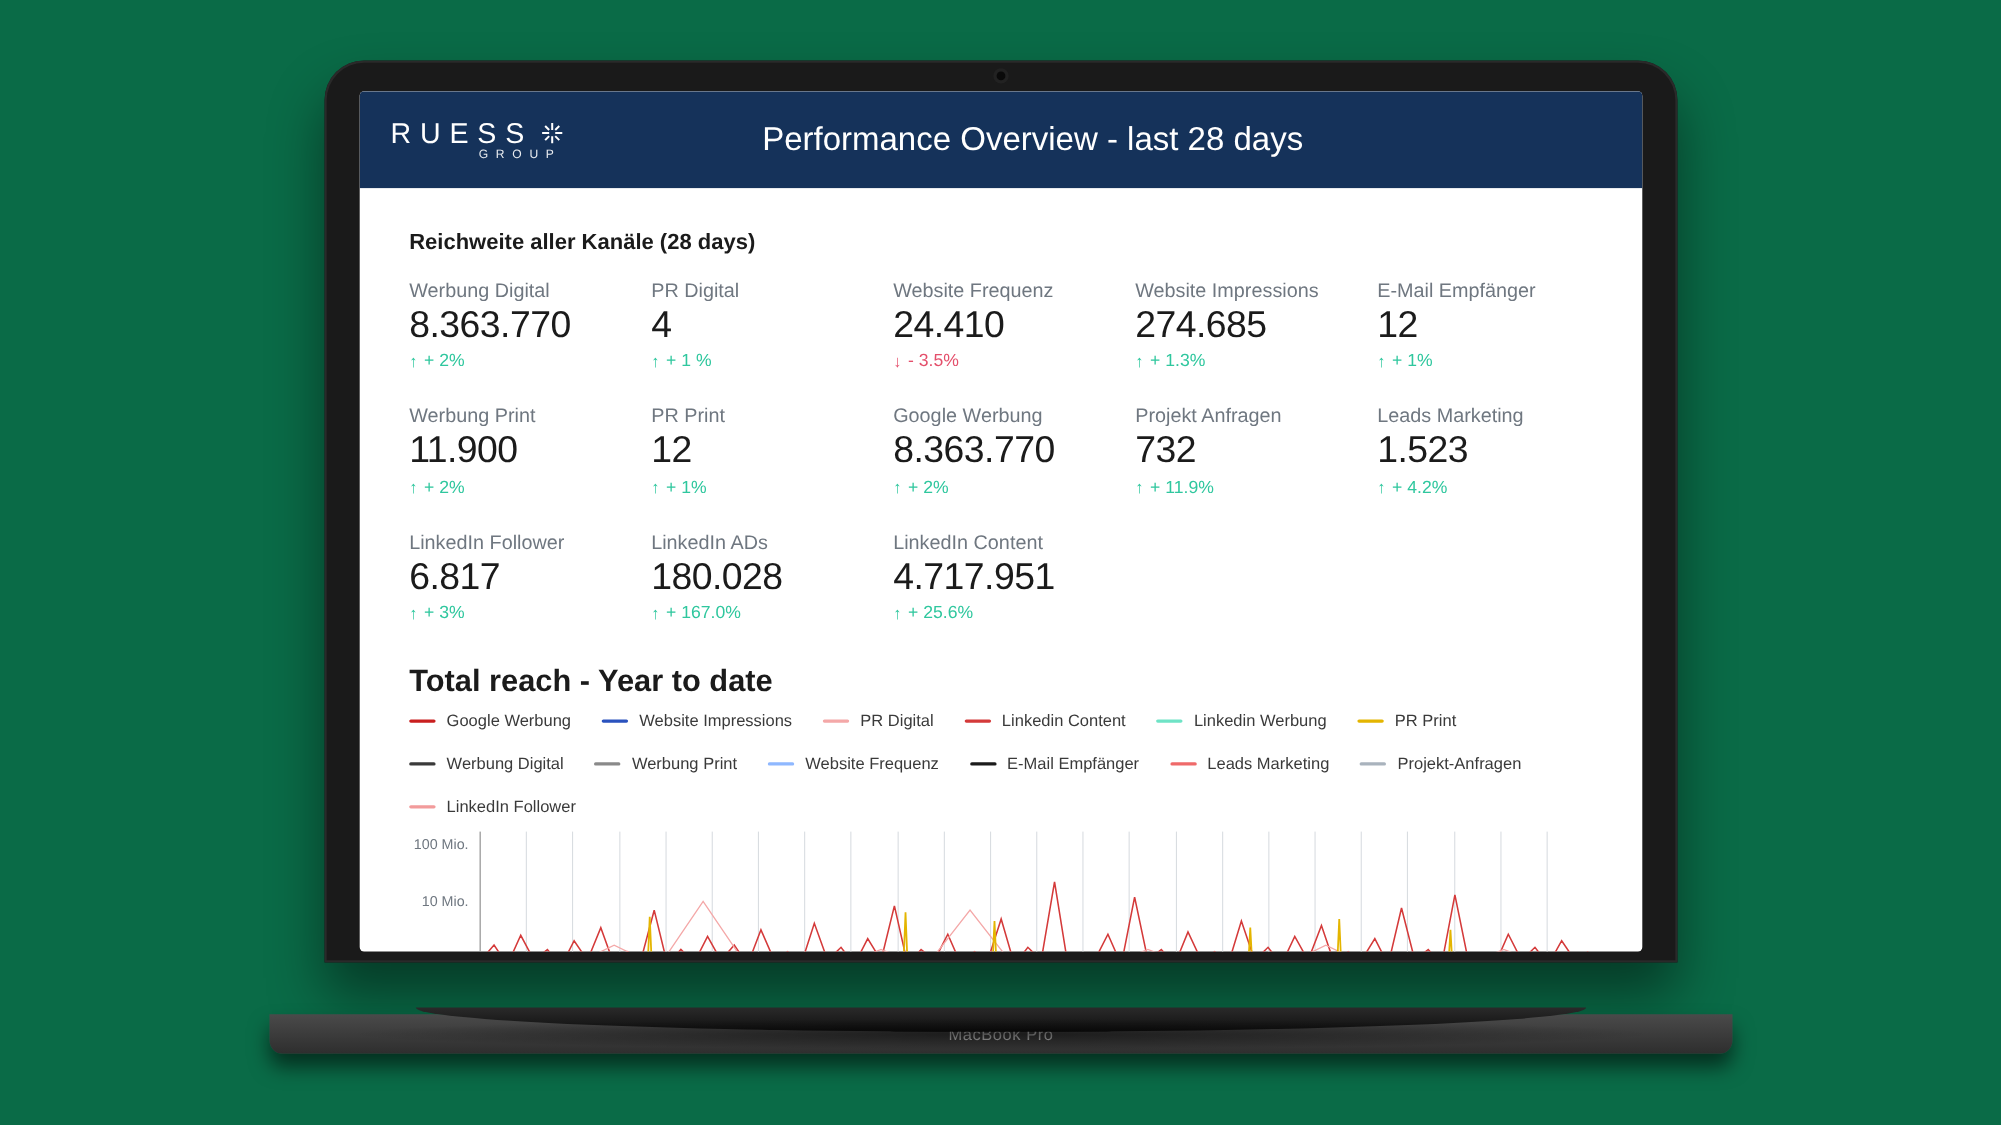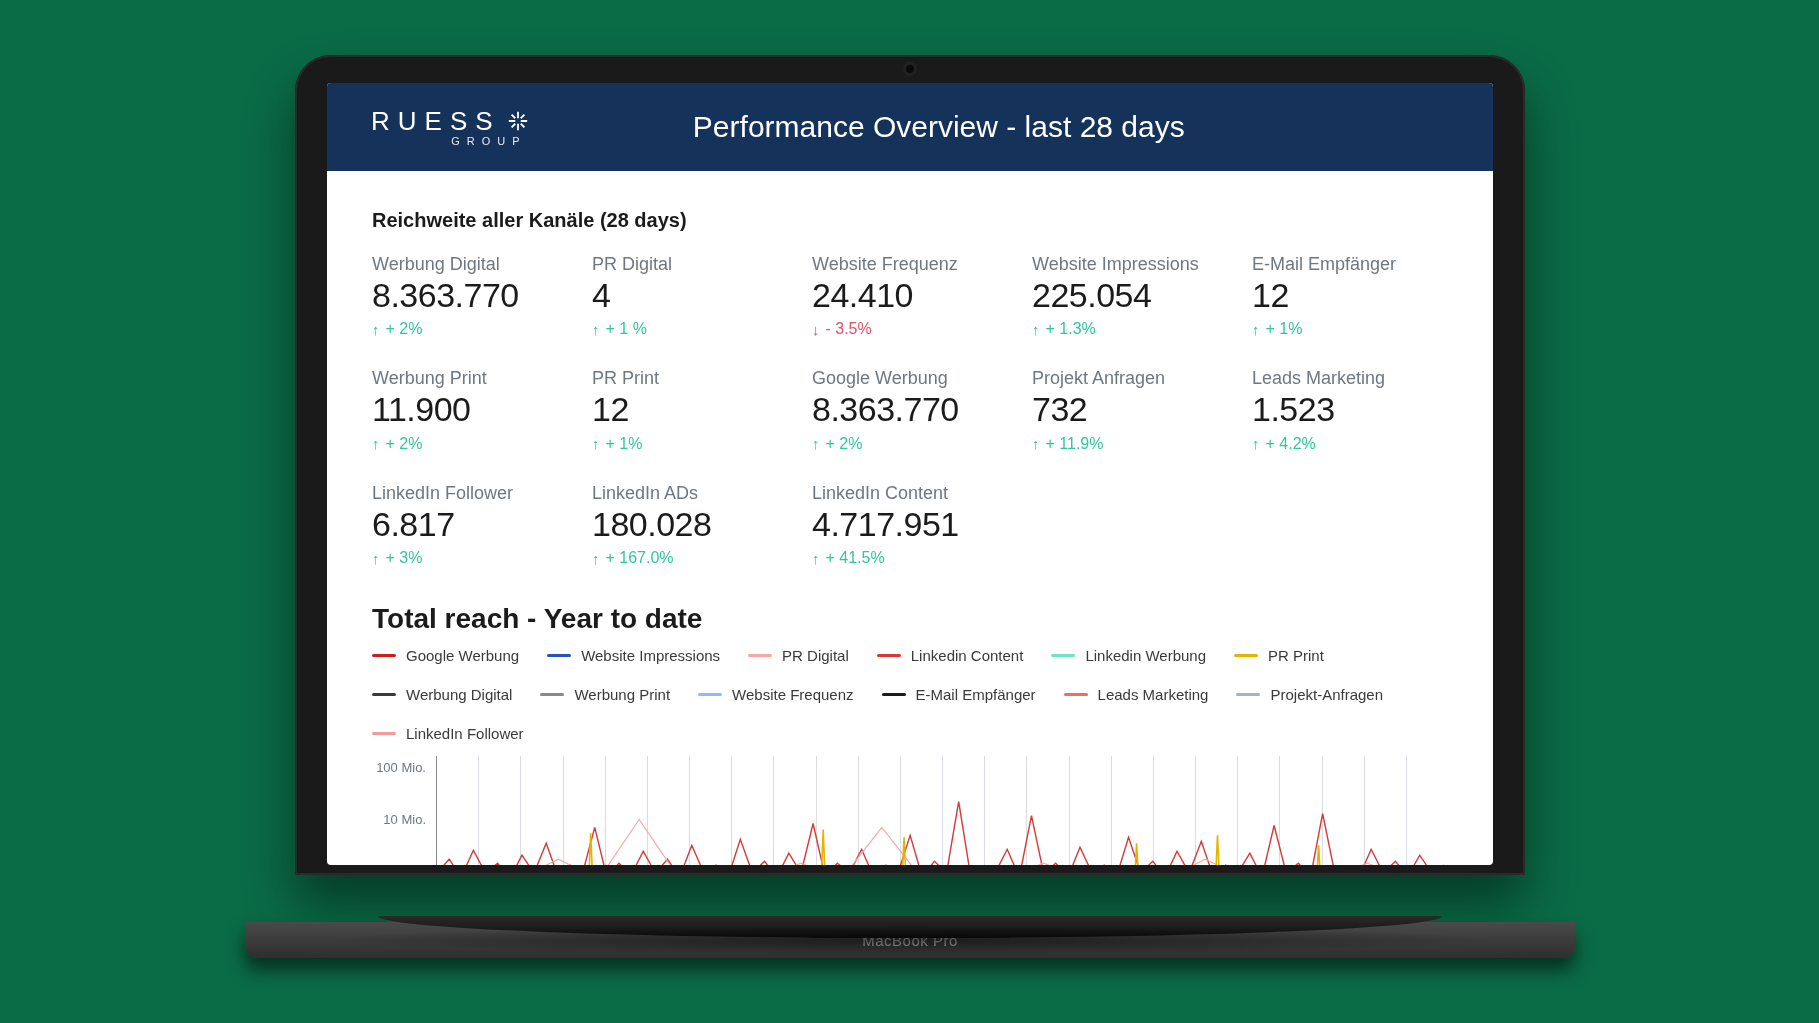--- a/index.html
+++ b/index.html
@@ -70,21 +70,21 @@
   }
   .shadow{
     position:absolute; left:5%; right:5%; bottom:-4px; height:28px;
     background:radial-gradient(ellipse at center, rgba(0,0,0,.55), rgba(0,0,0,0) 70%);
   }
 
   
   .header{
     background:var(--navy); color:#fff;
     height:88px; display:flex; align-items:center;
-    padding:0 44px; gap:40px;
+    padding:0 28px; gap:40px;
   }
   .logo{display:flex;flex-direction:column;line-height:1;}
   .logo-row{display:flex;align-items:center;gap:6px;}
   .logo-main{font-size:26px;letter-spacing:8px;font-weight:500;}
   .logo-sub{font-size:11px;letter-spacing:7px;align-self:flex-end;margin-right:2px;margin-top:2px;opacity:.9;}
   .logo-icon svg{display:block;}
   .page-title{flex:1;text-align:center;font-size:30px;font-weight:400;margin-left:-140px;}
 
   .body{padding:30px 45px 10px;}
   .section-title{font-size:20px;font-weight:700;margin:8px 0 22px;}
@@ -172,21 +172,21 @@
             <div class="kpi">
               <div class="kpi-label">Website Frequenz</div>
               <div class="kpi-value">24.410</div>
               <div class="kpi-delta down">
                 <span class="arrow">↓</span>
                 <span>- 3.5%</span>
               </div>
             </div>
             <div class="kpi">
               <div class="kpi-label">Website Impressions</div>
-              <div class="kpi-value">225.054</div>
+              <div class="kpi-value">274.685</div>
               <div class="kpi-delta up">
                 <span class="arrow">↑</span>
                 <span>+ 1.3%</span>
               </div>
             </div>
             <div class="kpi">
               <div class="kpi-label">E-Mail Empfänger</div>
               <div class="kpi-value">12</div>
               <div class="kpi-delta up">
                 <span class="arrow">↑</span>
@@ -247,21 +247,21 @@
               <div class="kpi-delta up">
                 <span class="arrow">↑</span>
                 <span>+ 167.0%</span>
               </div>
             </div>
             <div class="kpi">
               <div class="kpi-label">LinkedIn Content</div>
               <div class="kpi-value">4.717.951</div>
               <div class="kpi-delta up">
                 <span class="arrow">↑</span>
-                <span>+ 41.5%</span>
+                <span>+ 25.6%</span>
               </div>
             </div>
             <div class="blank-cell"></div>
             <div class="blank-cell"></div>
           </div>
 
         <div class="chart-title">Total reach - Year to date</div>
 
         <div class="legend" id="legend">
             <div class="legend-item">

